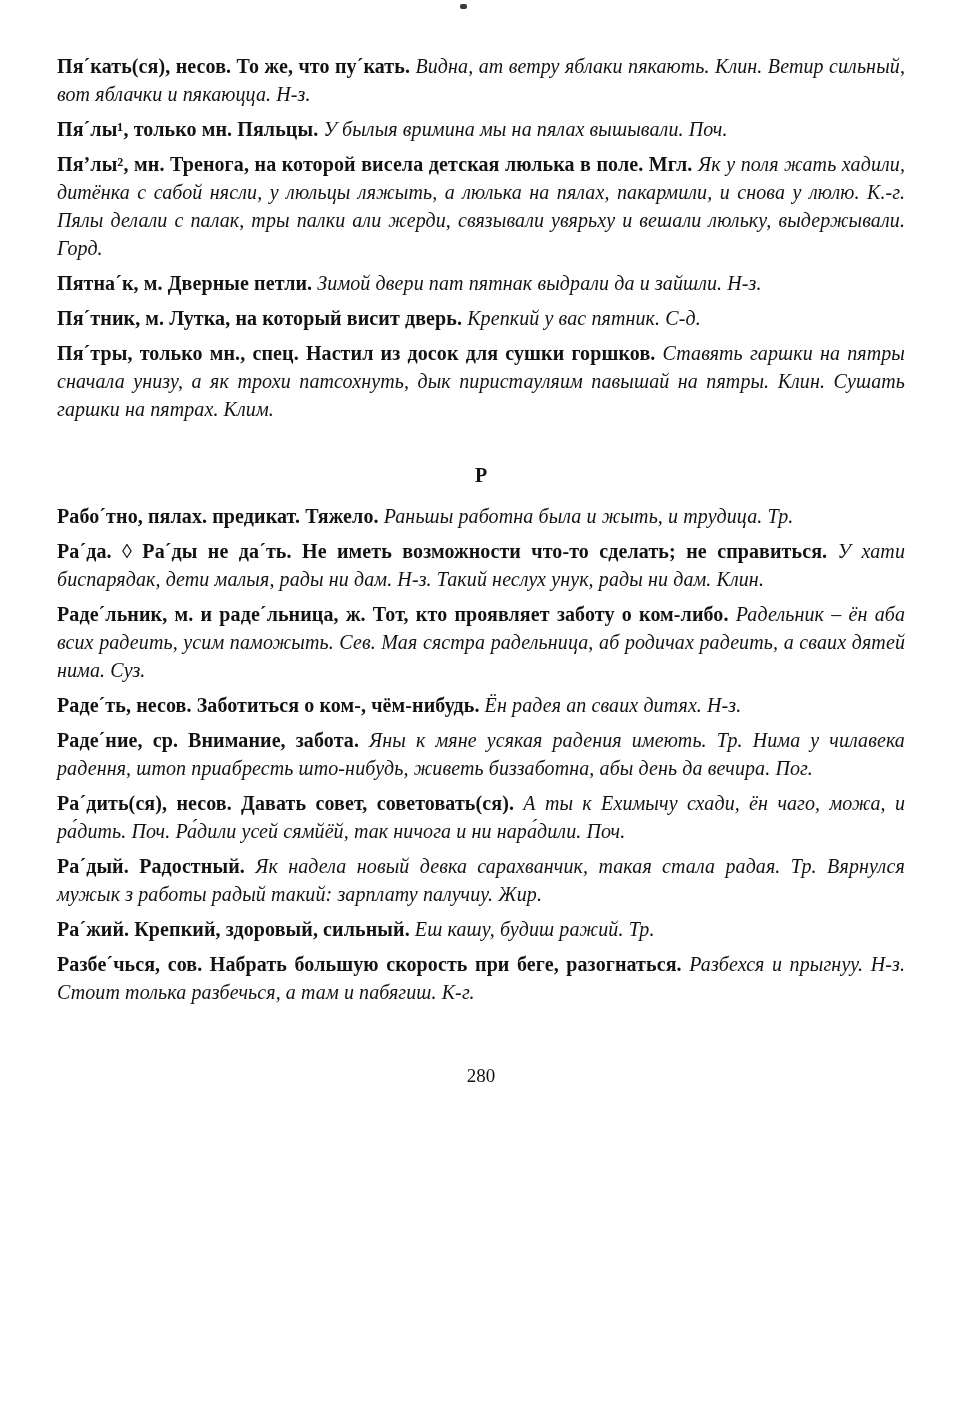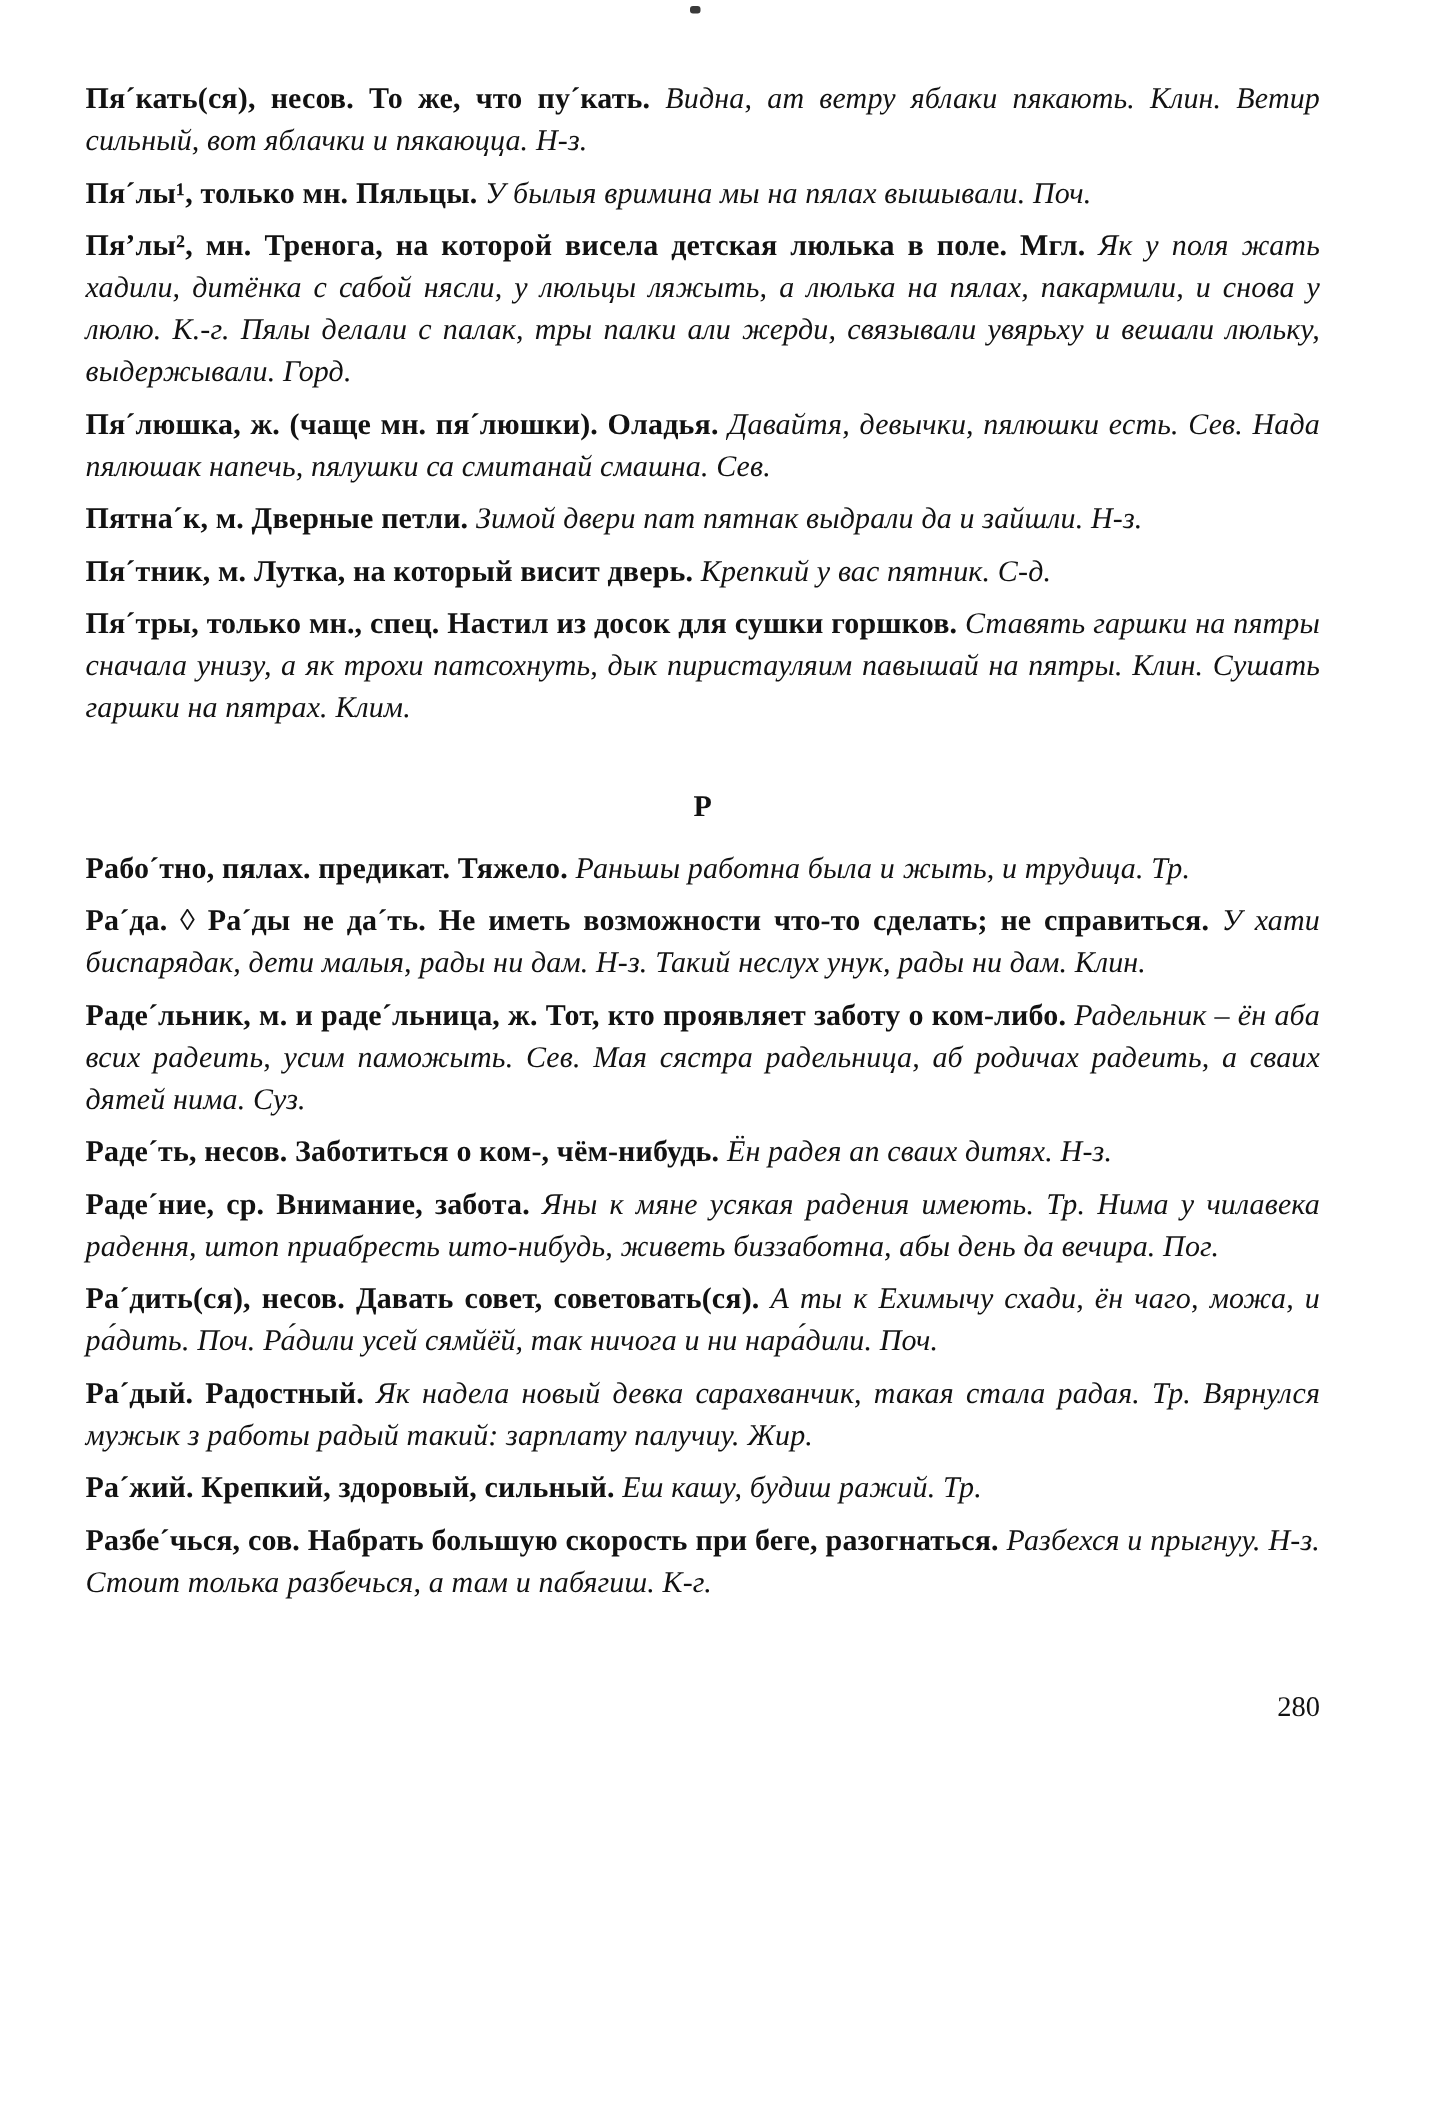--- a/index.html
+++ b/index.html
@@ -9,21 +9,21 @@
   }
   body {
     width: 960px;
     height: 1417px;
     position: relative;
     color: #121212;
     font-family: "Liberation Serif", serif;
     overflow: hidden;
   }
   .page {
-    padding: 52px 80px 0 57px;
+    padding: 52px 55px 0 57px;
   }
   .entry {
     font-size: 20px;
     line-height: 28px;
     margin: 0 0 7px 0;
     text-align: justify;
     letter-spacing: 0.1px;
   }
   .entry .head {
     font-weight: 700;
@@ -34,21 +34,21 @@
     font-weight: 400;
   }
   .letter-header {
     text-align: center;
     font-weight: 700;
     font-size: 20px;
     line-height: 28px;
     margin: 38px 0 13px 0;
   }
   .page-number {
-    text-align: right;
+    text-align: center;
     font-size: 19px;
     line-height: 28px;
     margin-top: 56px;
   }
   .speck {
     position: absolute;
     left: 460px;
     top: 4px;
     width: 7px;
     height: 5px;
@@ -67,24 +67,20 @@
     <span class="head">Пя´кать(ся), несов. То же, что пу´кать.</span>
     <span class="examples">Видна, ат ветру яблаки пякають. Клин. Ветир сильный, вот яблачки и пякаюцца. Н-з.</span>
   </p>
   <p class="entry">
     <span class="head">Пя´лы¹, только мн. Пяльцы.</span>
     <span class="examples">У былыя вримина мы на пялах вышывали. Поч.</span>
   </p>
   <p class="entry">
     <span class="head">Пя’лы², мн. Тренога, на которой висела детская люлька в поле. Мгл.</span>
     <span class="examples">Як у поля жать хадили, дитёнка с сабой нясли, у люльцы ляжыть, а люлька на пялах, пакармили, и снова у люлю. К.-г. Пялы делали с палак, тры палки али жерди, связывали увярьху и вешали люльку, выдержывали. Горд.</span>
-  </p>
-  <p class="entry">
-    <span class="head">Пя´люшка, ж. (чаще мн. пя´люшки). Оладья.</span>
-    <span class="examples">Давайтя, девычки, пялюшки есть. Сев. Нада пялюшак напечь, пялушки са смитанай смашна. Сев.</span>
   </p>
   <p class="entry">
     <span class="head">Пятна´к, м. Дверные петли.</span>
     <span class="examples">Зимой двери пат пятнак выдрали да и зайшли. Н-з.</span>
   </p>
   <p class="entry">
     <span class="head">Пя´тник, м. Лутка, на который висит дверь.</span>
     <span class="examples">Крепкий у вас пятник. С-д.</span>
   </p>
   <p class="entry">

